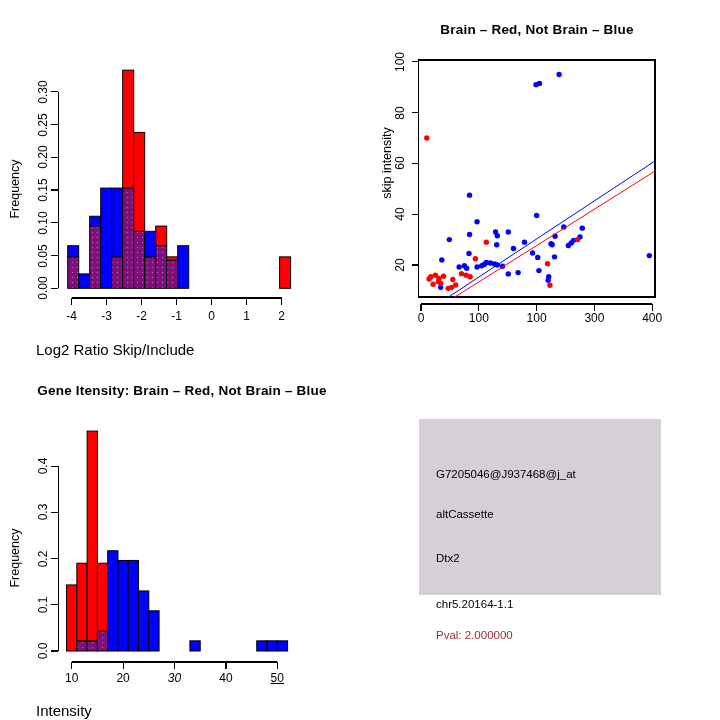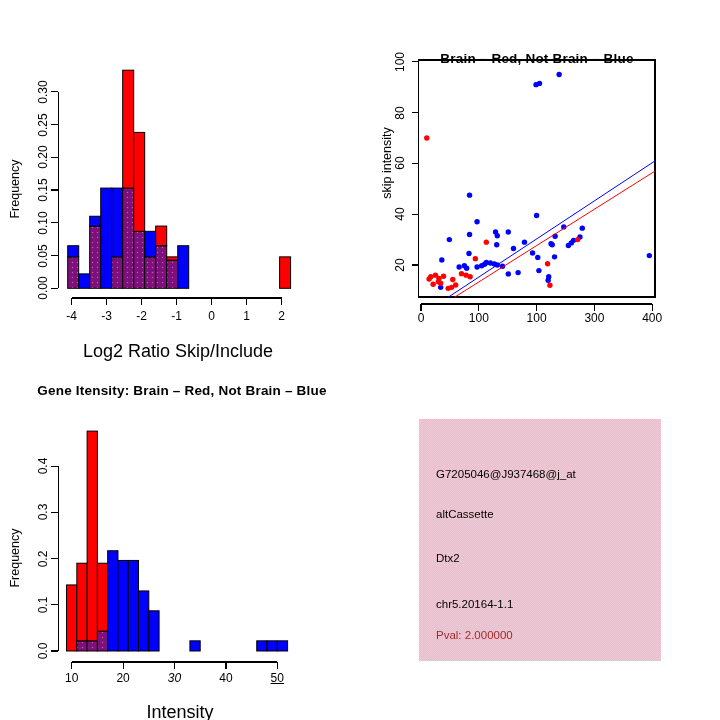--- a/index.html
+++ b/index.html
@@ -1,36 +1,36 @@
 <!DOCTYPE html>
 <html><head>
 <meta charset="utf-8">
 <style>
   html,body{margin:0;padding:0;background:#ffffff;}
   #stage{position:relative;width:720px;height:720px;background:#ffffff;overflow:hidden;
          font-family:"Liberation Sans",sans-serif;color:#000;}
   #plot-canvas{position:absolute;left:0;top:0;}
   .htitle{position:absolute;font-weight:bold;font-size:13.5px;text-align:center;white-space:nowrap;letter-spacing:0.2px;}
   #t1-title{left:0px;top:16px;width:360px;}
-  #t2-title{left:360px;top:22px;width:354px;margin-top:29px;}
+  #t2-title{left:360px;top:22px;width:354px;}
   #t3-title{left:2px;top:383px;width:360px;}
-  .hxlab{position:absolute;font-size:18px;font-weight:500;text-align:center;white-space:nowrap;}
+  .hxlab{position:absolute;font-size:15px;font-weight:500;white-space:nowrap;padding-left:36px;}
   #t1-xlab{left:0px;top:341px;width:356px;}
   #t2-xlab{left:360px;top:343px;width:354px;}
   #t3-xlab{left:0px;top:702px;width:360px;}
   .vlab{position:absolute;font-size:12.5px;font-weight:500;white-space:nowrap;
         transform:translate(-50%,-50%) rotate(-90deg);}
   #t1-ylab{left:15px;top:189px;}
   #t2-ylab{left:387px;top:163px;}
   #t3-ylab{left:15px;top:558px;}
   .xtick{position:absolute;width:48px;margin-left:-24px;text-align:center;
          font-size:12px;font-weight:500;white-space:nowrap;}
   .ytick{position:absolute;font-size:12px;font-weight:500;white-space:nowrap;
          transform:translate(-50%,-50%) rotate(-90deg);}
-  #info-panel{position:absolute;left:419px;top:419px;width:242px;height:242px;
+  #info-panel{position:absolute;left:419px;top:419px;width:242px;height:176px;
     background-color:#f0c2ce;
     background-image:repeating-conic-gradient(#ffb5c5 0% 25%, #dcd4dc 25% 50%);
     background-size:2px 2px;}
   .info-line{position:absolute;left:17px;font-size:11.5px;font-weight:500;white-space:nowrap;color:#000;}
   #info-line-1{top:49px;}
   #info-line-2{top:89px;}
   #info-line-3{top:133px;}
   #info-line-4{top:179px;}
   #info-line-5{top:210px;color:#a12a2e;}
 </style>

